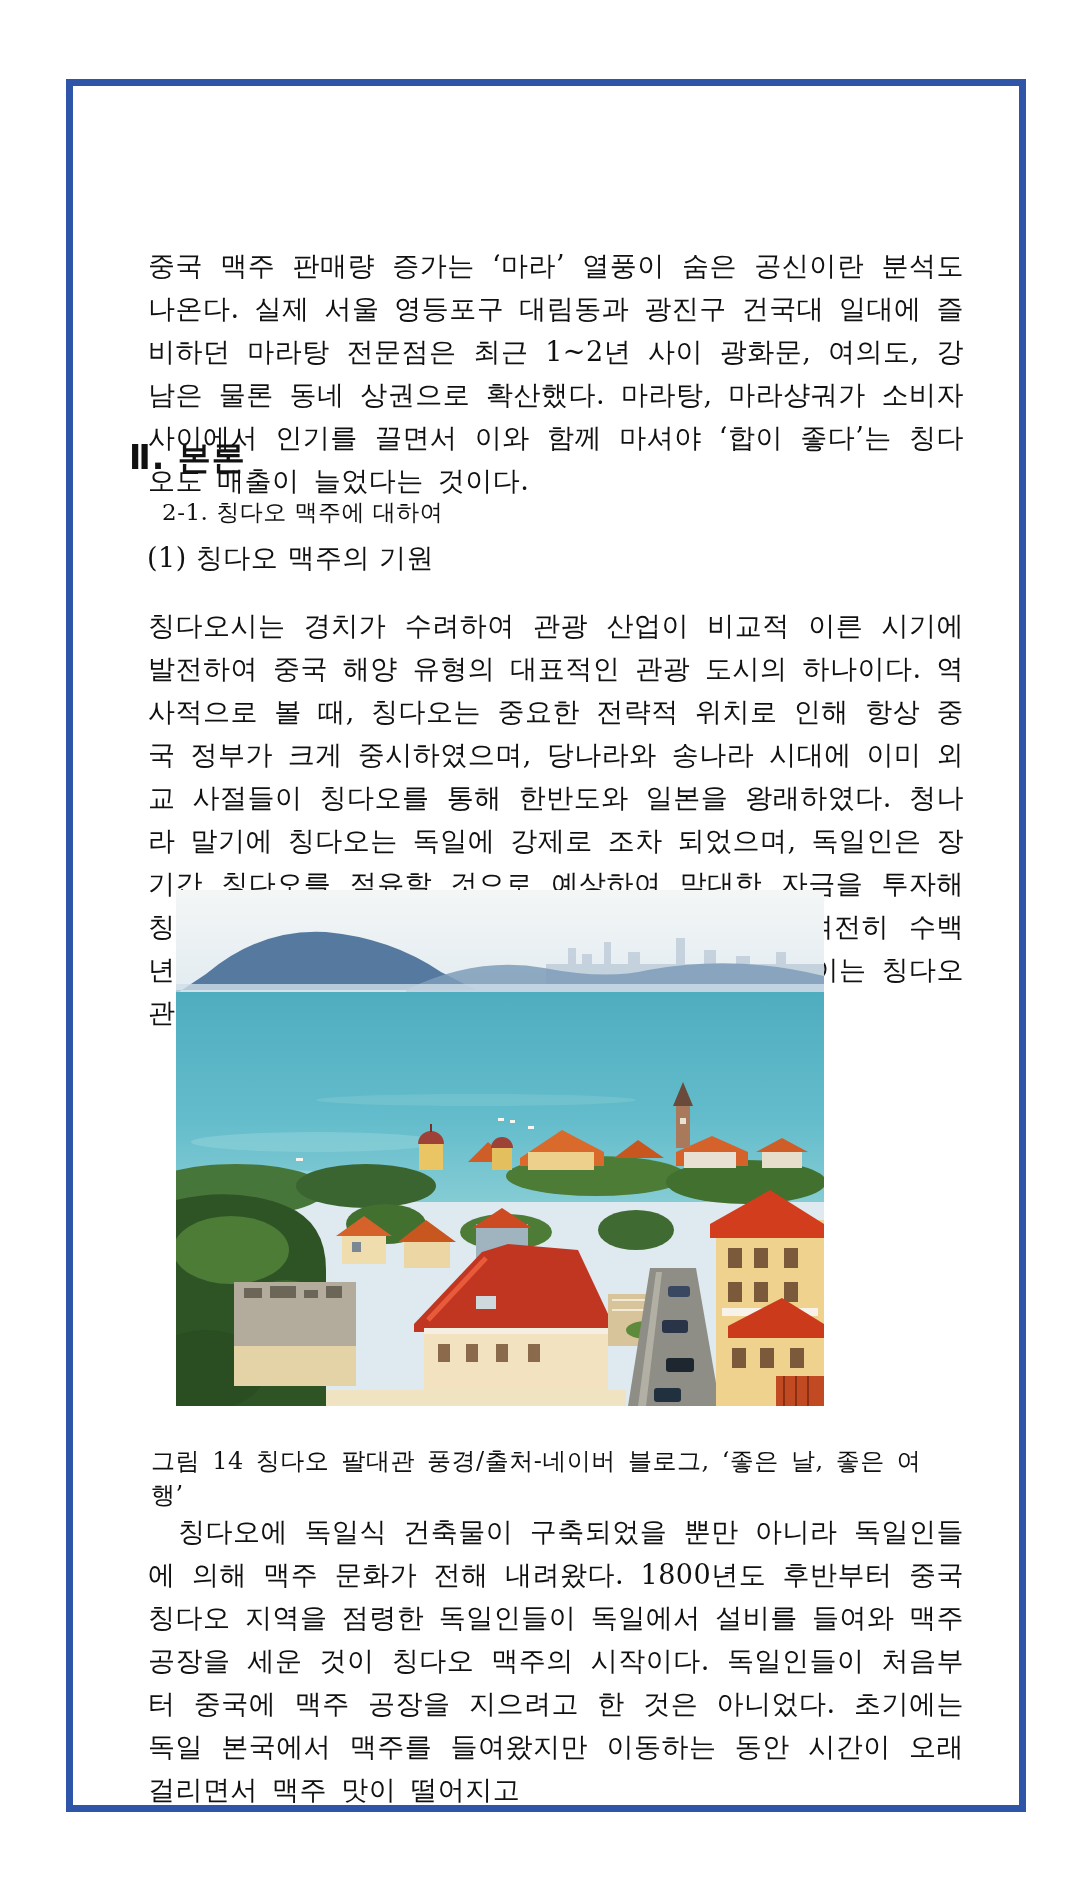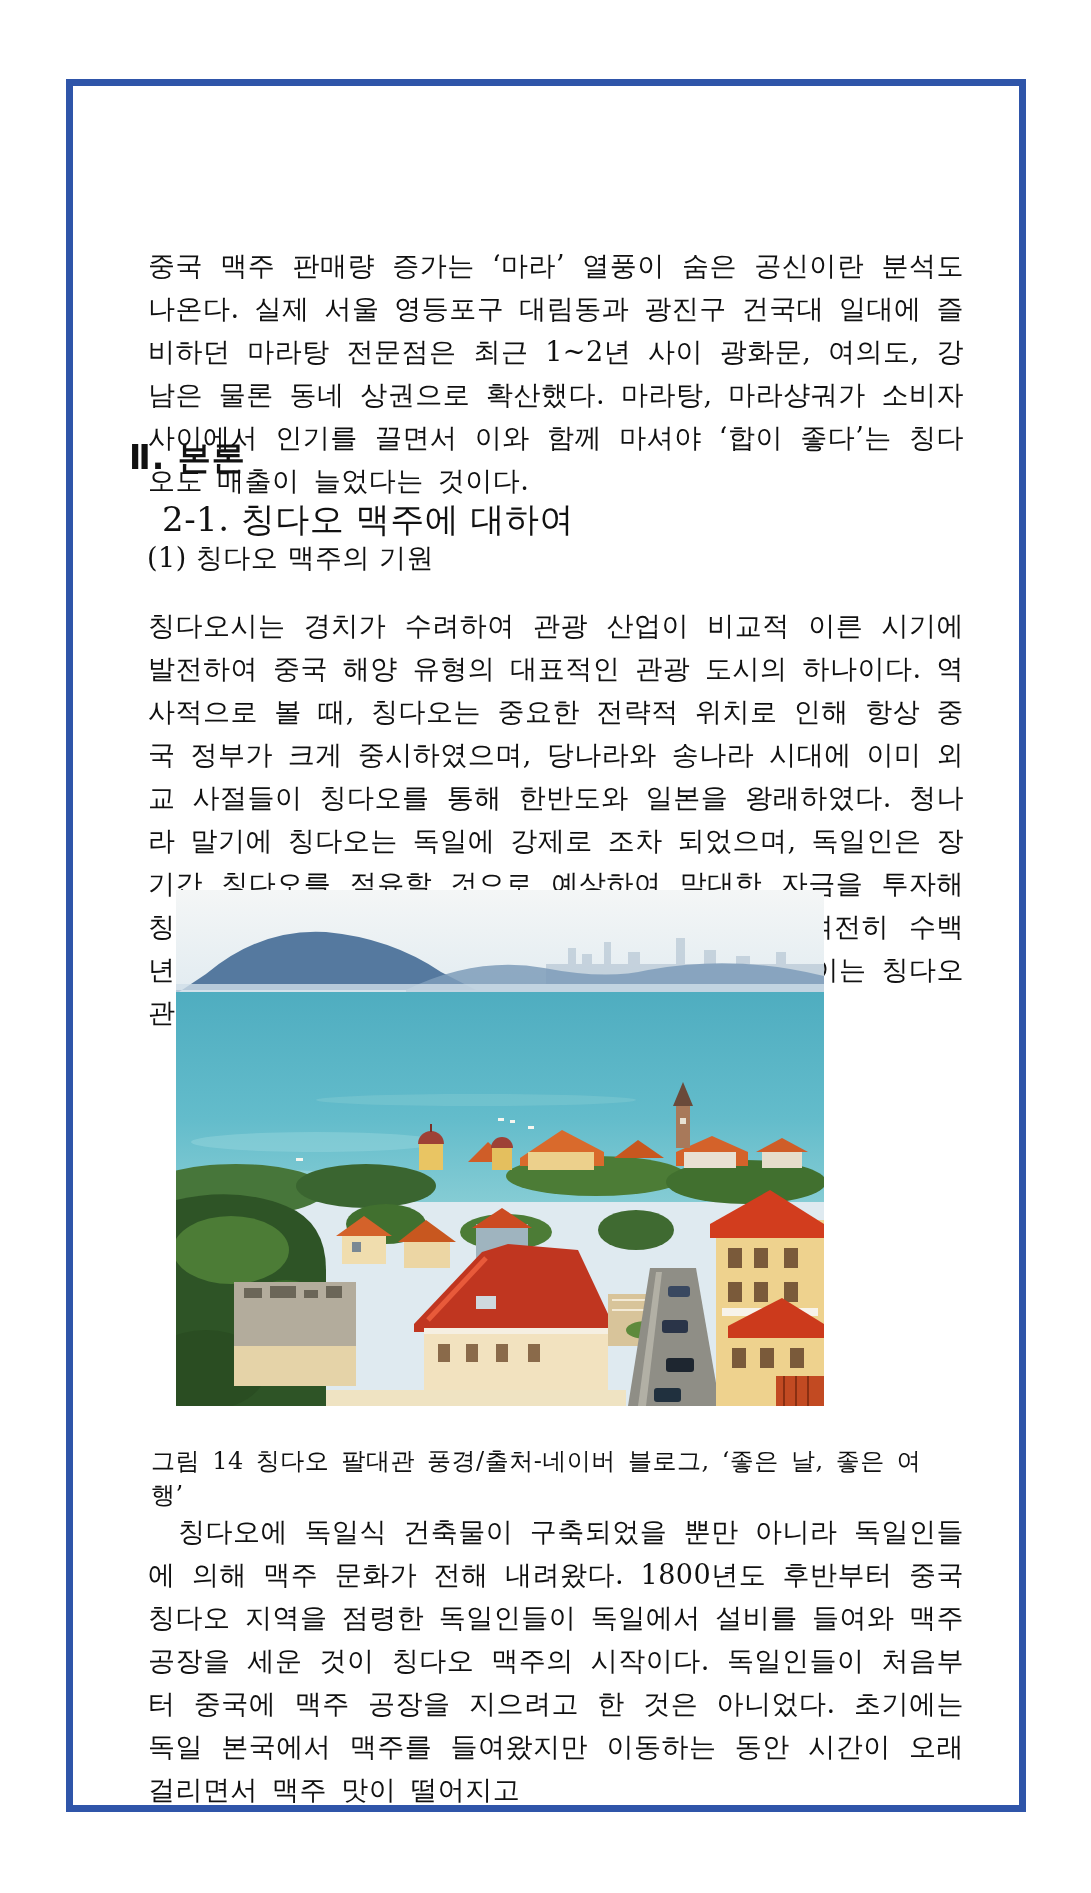--- a/index.html
+++ b/index.html
@@ -22,21 +22,21 @@
   .intro{top:204px;margin-top:40px;}
   .body-para{top:577px;}
   .closing{top:1483px;text-indent:30px;}
   .h1{
     position:absolute;left:129px;top:436px;
     font-family:"DejaVu Sans","Liberation Sans",sans-serif;
     font-weight:bold;font-size:33px;letter-spacing:1px;
   }
   .h2{
     position:absolute;left:162px;top:497px;
-    font-size:34px;letter-spacing:0.5px;
+    font-size:23px;letter-spacing:0.5px;
   }
   .h3{
     position:absolute;left:147px;top:540px;
     font-size:27px;letter-spacing:0.5px;
   }
   .figure{
     position:absolute;left:176px;top:890px;width:648px;height:516px;
     overflow:hidden;background:#dfeaf0;
   }
   .figure svg{display:block;width:648px;height:516px;}

